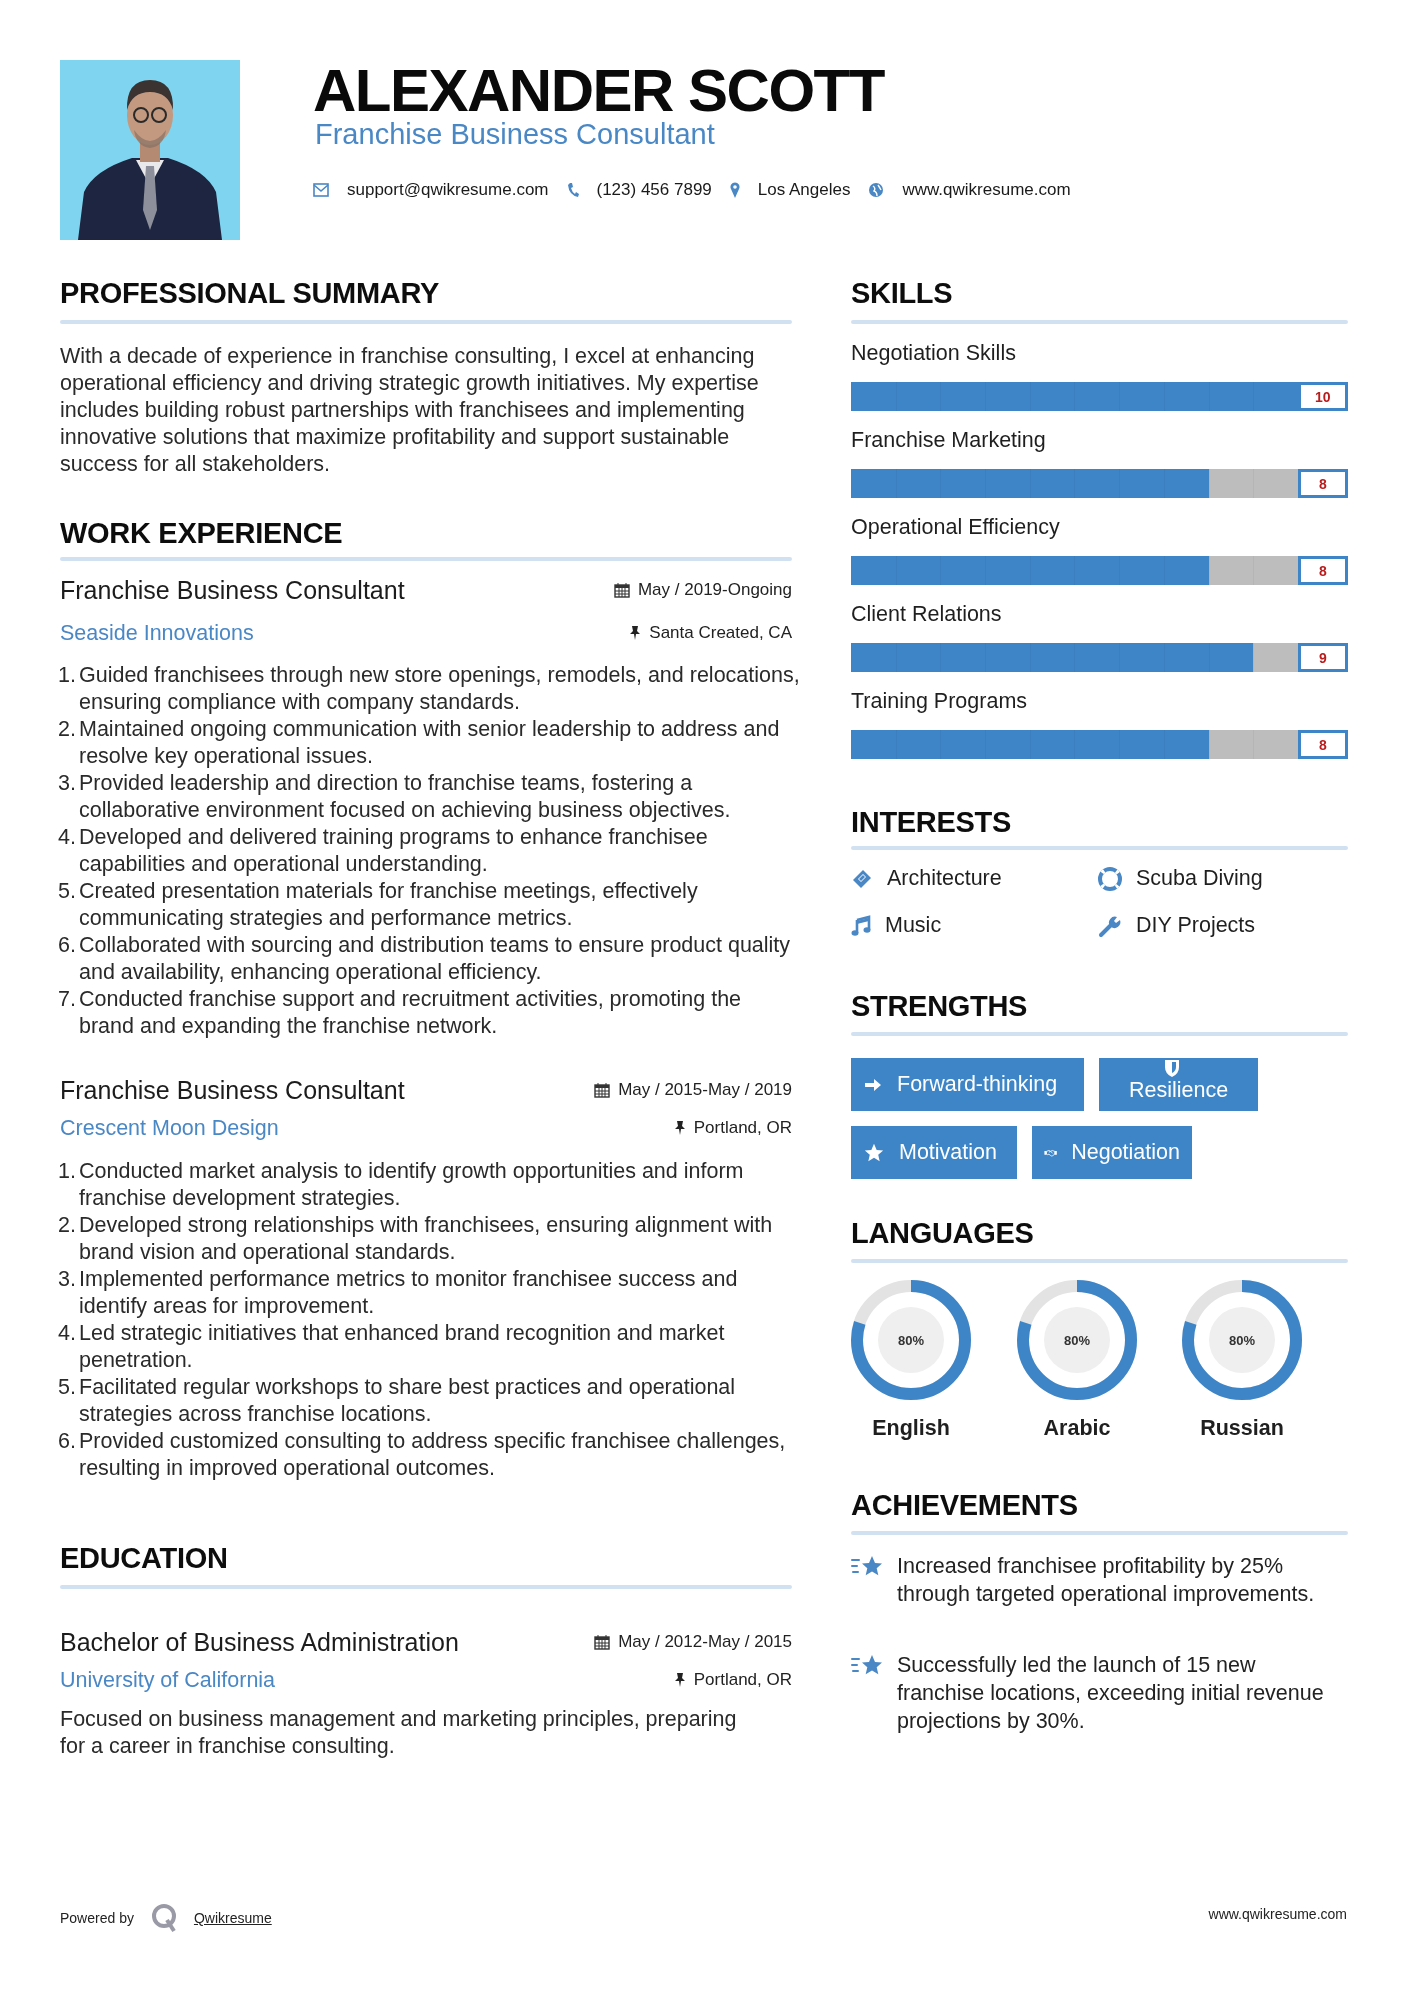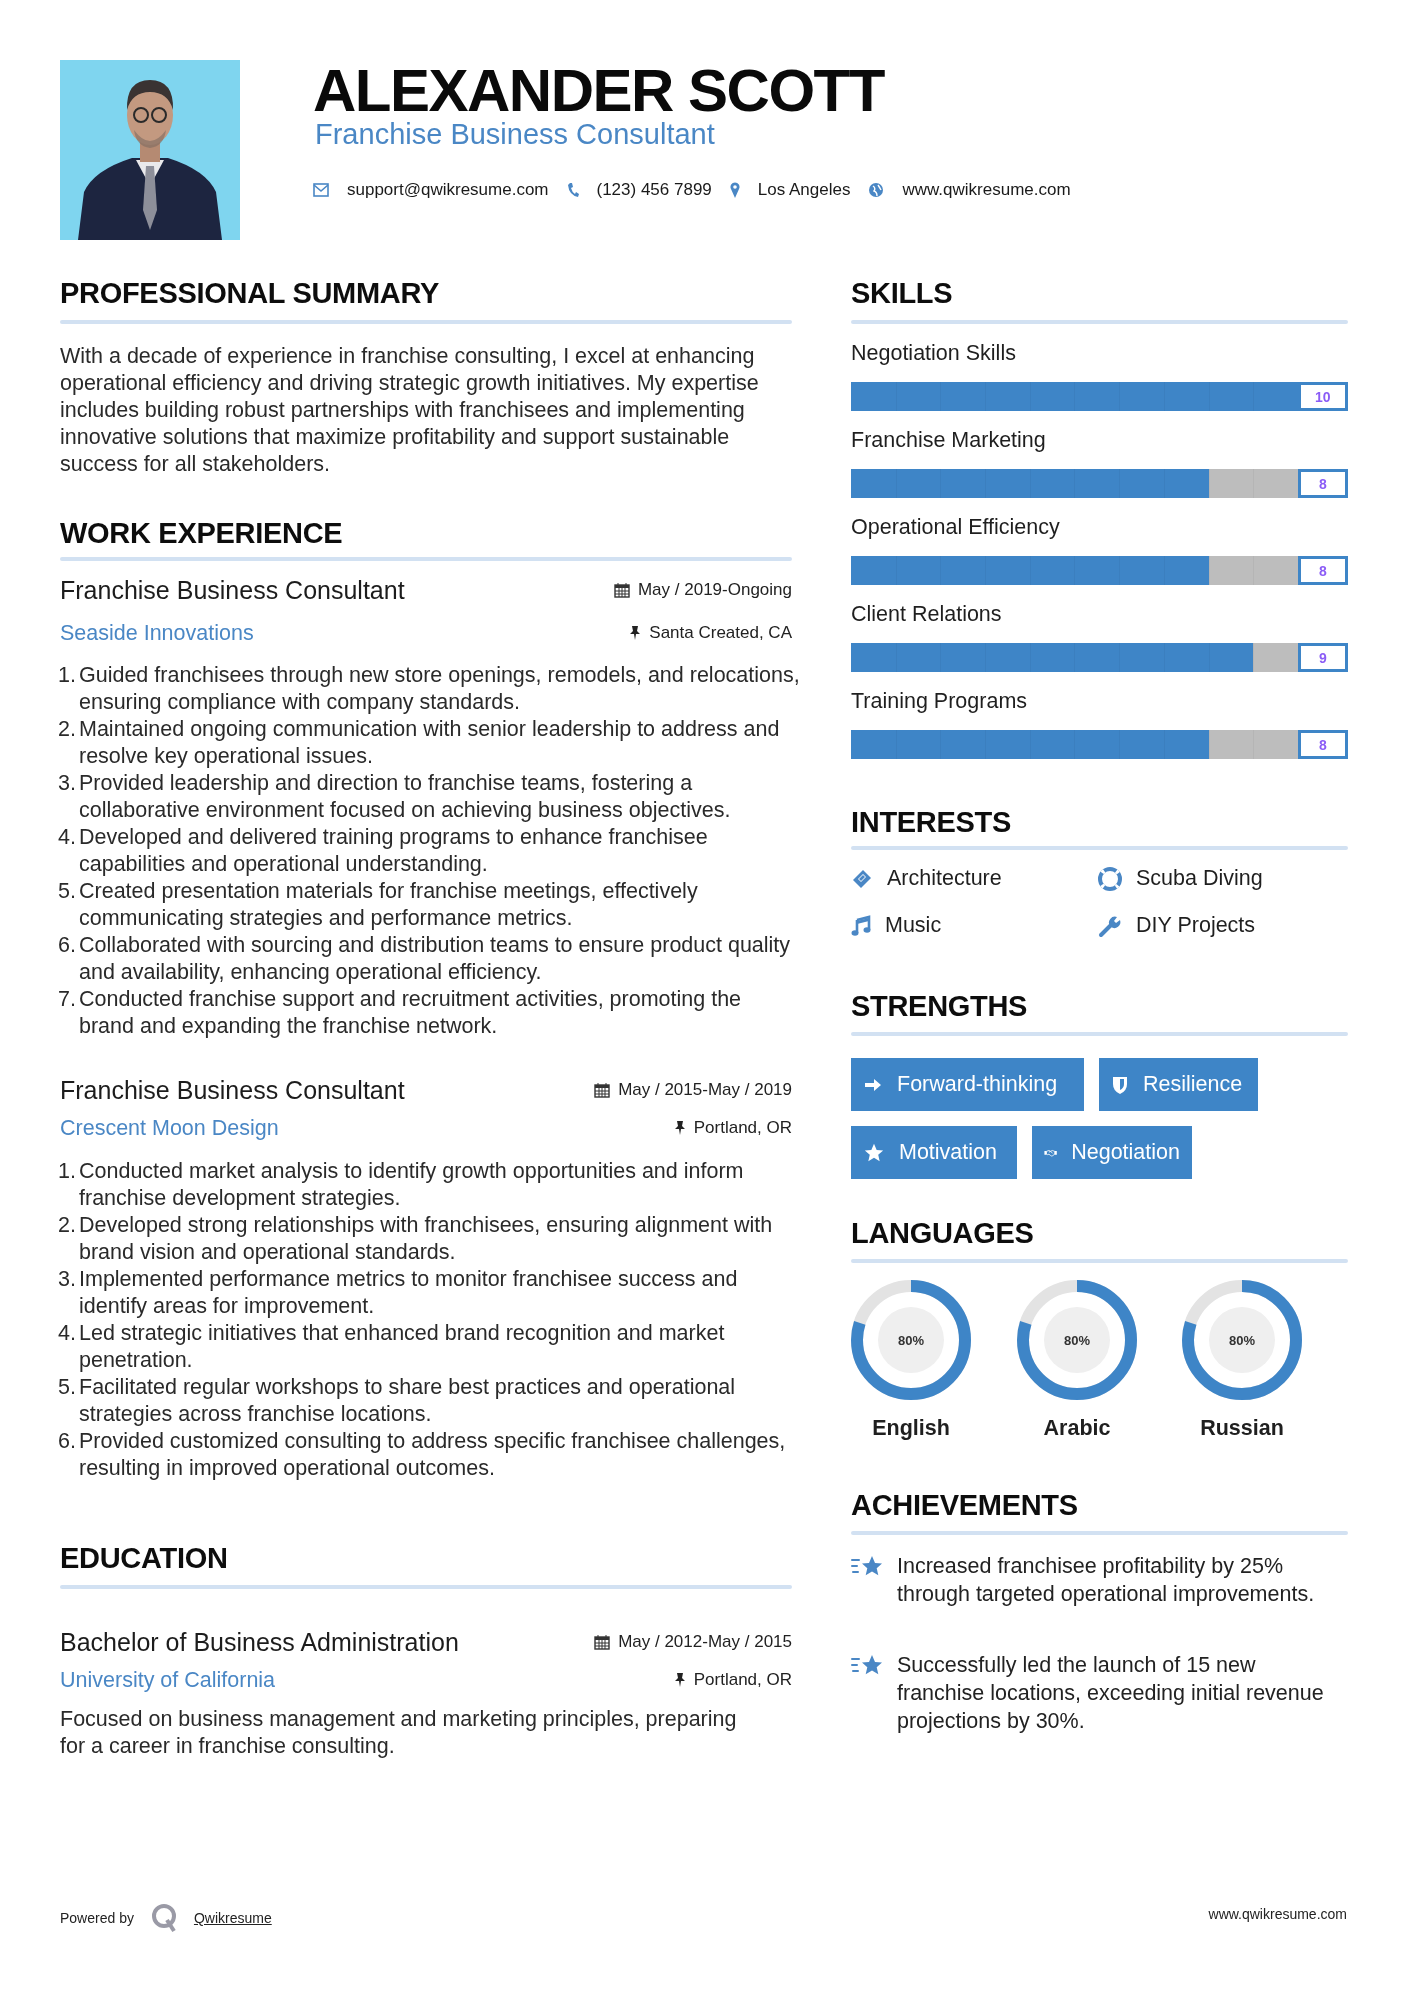--- a/index.html
+++ b/index.html
@@ -33,21 +33,21 @@
   ol.bullets li { position: relative; padding-left: 19px; font-size: 21.5px; line-height: 27px; color: #2a2a2a; }
   ol.bullets li .num { position: absolute; left: -2px; top: 0; }
 
   
   .skill-label { font-size: 21.5px; color: #1f1f1f; line-height: 26px; white-space: nowrap; }
   .skill-bar { position: absolute; left: 0; width: 497px; height: 29px; display: flex; }
   .seg { height: 29px; width: 44.7px; }
   .seg.on { background: #3e85c7; }
   .seg.off { background: #bdbdbd; }
   .seg + .seg { border-left: 1px solid rgba(0,0,0,0.04); }
-  .val-box { width: 50px; height: 29px; border: 3px solid #3e85c7; background: #fff; color: #8b5cf6; font-weight: bold; font-size: 14px; display: flex; align-items: center; justify-content: center; }
+  .val-box { width: 50px; height: 29px; border: 3px solid #3e85c7; background: #fff; color: #b91c1c; font-weight: bold; font-size: 14px; display: flex; align-items: center; justify-content: center; }
 
   
   .interest { position: absolute; display: flex; align-items: center; font-size: 21.5px; color: #1f1f1f; white-space: nowrap; }
   .interest svg { margin-right: 14px; }
 
   
   .strength { position: absolute; height: 53px; background: #3e85c7; color: #fff; font-size: 21.5px; display: flex; align-items: center; padding: 0 12px 0 12px; white-space: nowrap; }
   .strength svg { margin-right: 14px; }
 
   
@@ -327,21 +327,21 @@
 
 <div class="abs right-col sec-h" style="top:989px;">STRENGTHS</div>
 <div class="abs right-col sec-line" style="top:1032px;"></div>
 <div class="abs right-col" style="top:1058px; height:125px;">
   <div class="strength" style="left:0; top:0; width:233px;">
     <svg width="20" height="20" viewBox="0 0 20 20">
         <path d="M2 8 H11 V4 L18 10 L11 16 V12 H2 Z" fill="#fff"></path>
       </svg>
     <span>Forward-thinking</span>
   </div>
-  <div class="strength" style="left:248px; top:0; width:159px;">
+  <div class="strength" style="left:248px; top:0; width:159px;flex-direction:column;">
     <svg width="18" height="20" viewBox="0 0 18 20">
         <path d="M2 2 H16 V9 Q16 16 9 19 Q2 16 2 9 Z" fill="#fff"></path>
         <path d="M9 4 H13 V9 Q13 13 9 15 Z" fill="#3e85c7"></path>
       </svg>
     <span>Resilience</span>
   </div>
   <div class="strength" style="left:0; top:68px; width:166px;">
     <svg width="22" height="22" viewBox="0 0 24 24">
         <path d="M12 2 L14.9 8.6 L22 9.3 L16.6 14 L18.2 21 L12 17.3 L5.8 21 L7.4 14 L2 9.3 L9.1 8.6 Z" fill="#fff"></path>
       </svg>

